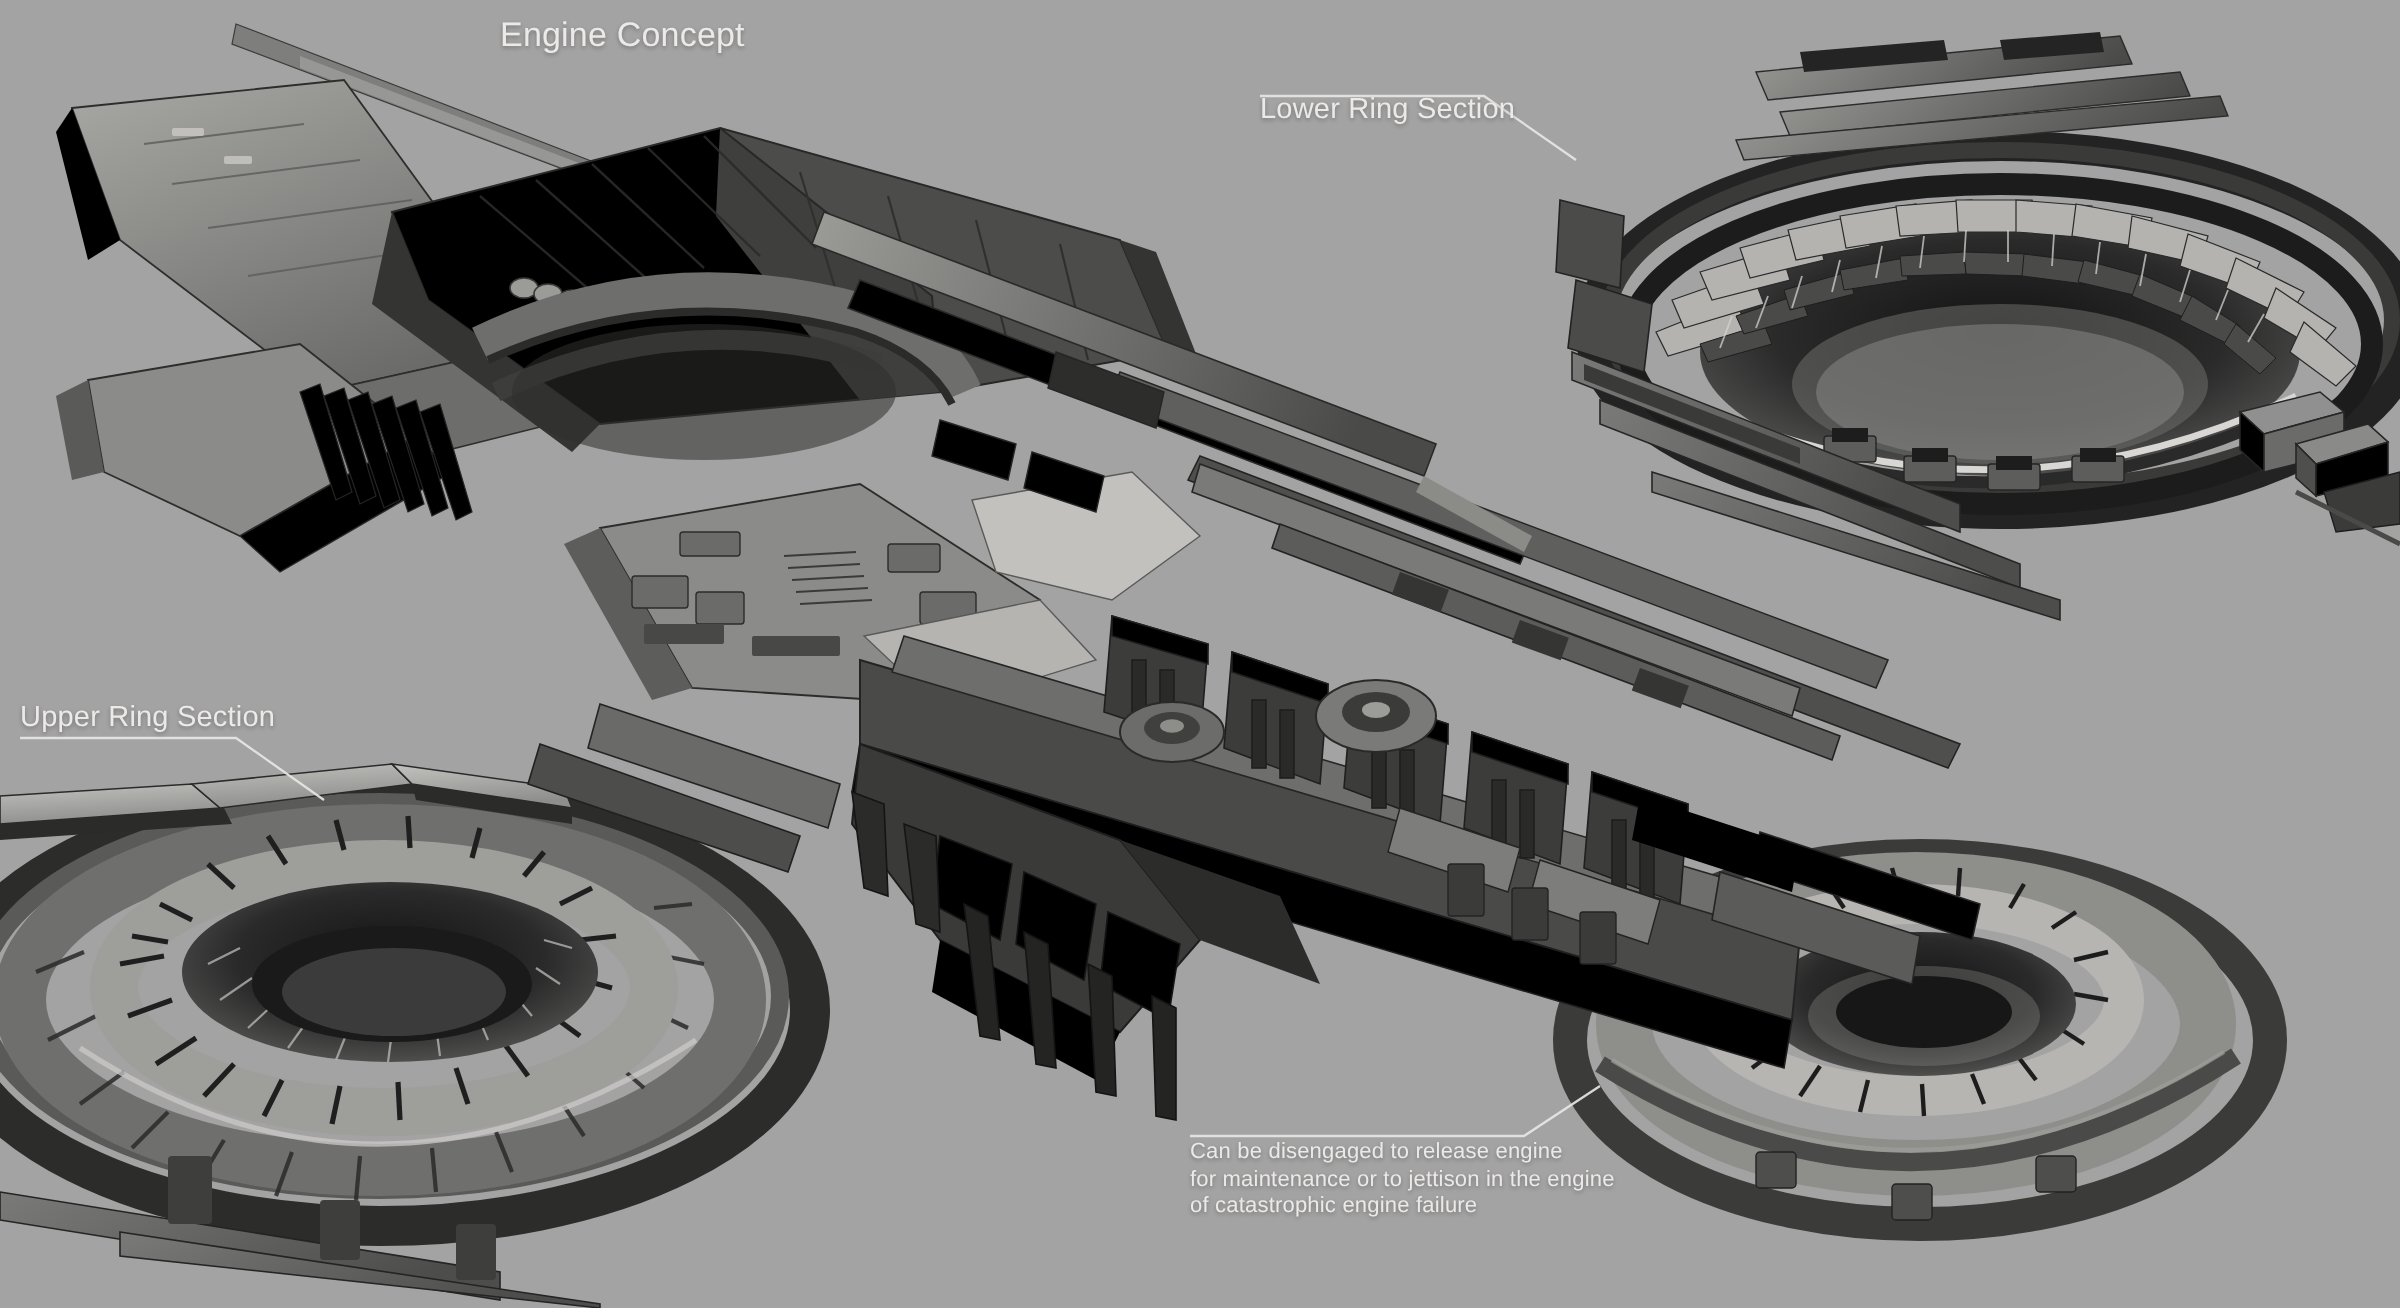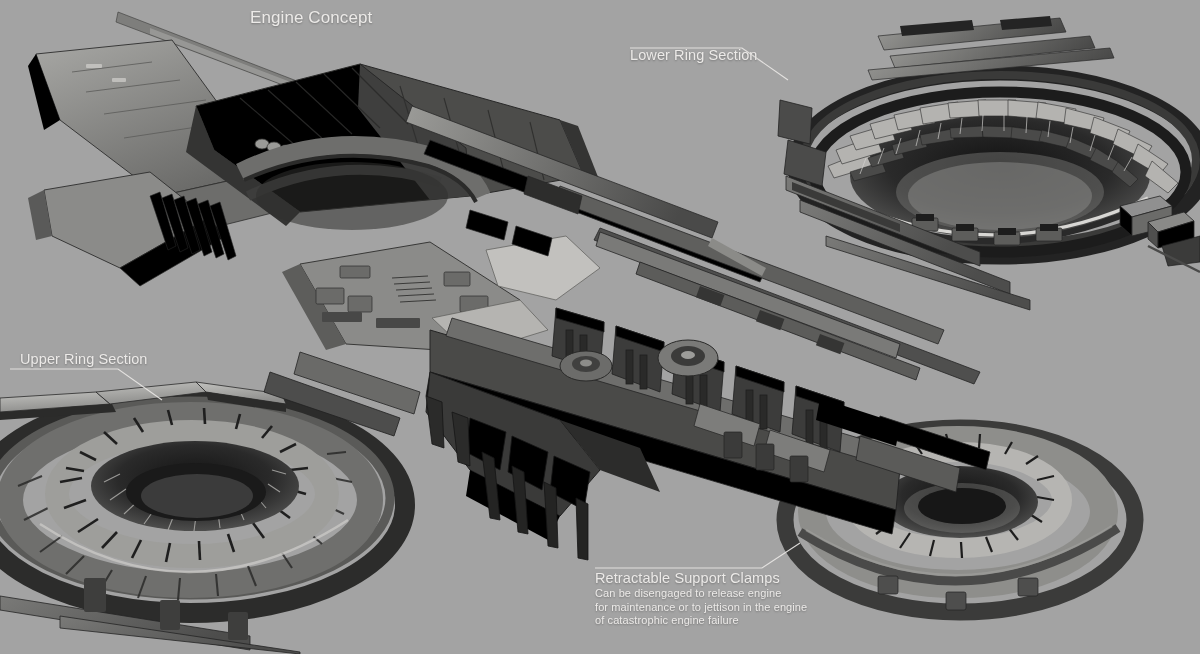--- a/index.html
+++ b/index.html
@@ -23,21 +23,21 @@
   }
   .anno .body{
     font-size:11px;font-weight:400;line-height:13.6px;
     text-shadow:0 1px 2px rgba(0,0,0,.28);
     white-space:nowrap;
   }
   #anno-title{left:250px;top:7px;}
   #anno-title .ttl{font-size:17px;line-height:21px;}
 
   #anno-lower{left:630px;top:31px;margin-top:16px;}
-  #anno-upper{left:20px;top:351px;}
+  #anno-upper{left:10px;top:351px;}
   #anno-clamps{left:595px;top:570px;}
 </style>
 </head>
 <body>
 
 <div id="stage" style="background: rgb(163, 163, 163);">
 
   <svg id="art" viewBox="0 0 1200 654" xmlns="http://www.w3.org/2000/svg">
     <defs>
       <linearGradient id="gTop" x1="0" y1="0" x2="0.3" y2="1">
@@ -605,19 +605,18 @@
 
   <div class="anno" id="anno-lower" style="color: rgb(236, 234, 232);">
     <div class="ttl">Lower Ring Section</div>
   </div>
 
   <div class="anno" id="anno-upper" style="color: rgb(236, 234, 232);">
     <div class="ttl">Upper Ring Section</div>
   </div>
 
   <div class="anno" id="anno-clamps" style="color: rgb(236, 234, 232);">
-    <div class="ttl">Retractable Support Clamps</div>
     <div class="body">Can be disengaged to release engine</div>
     <div class="body">for maintenance or to jettison in the engine</div>
     <div class="body">of catastrophic engine failure</div>
   </div>
 
 </div>
 
 </body></html>

